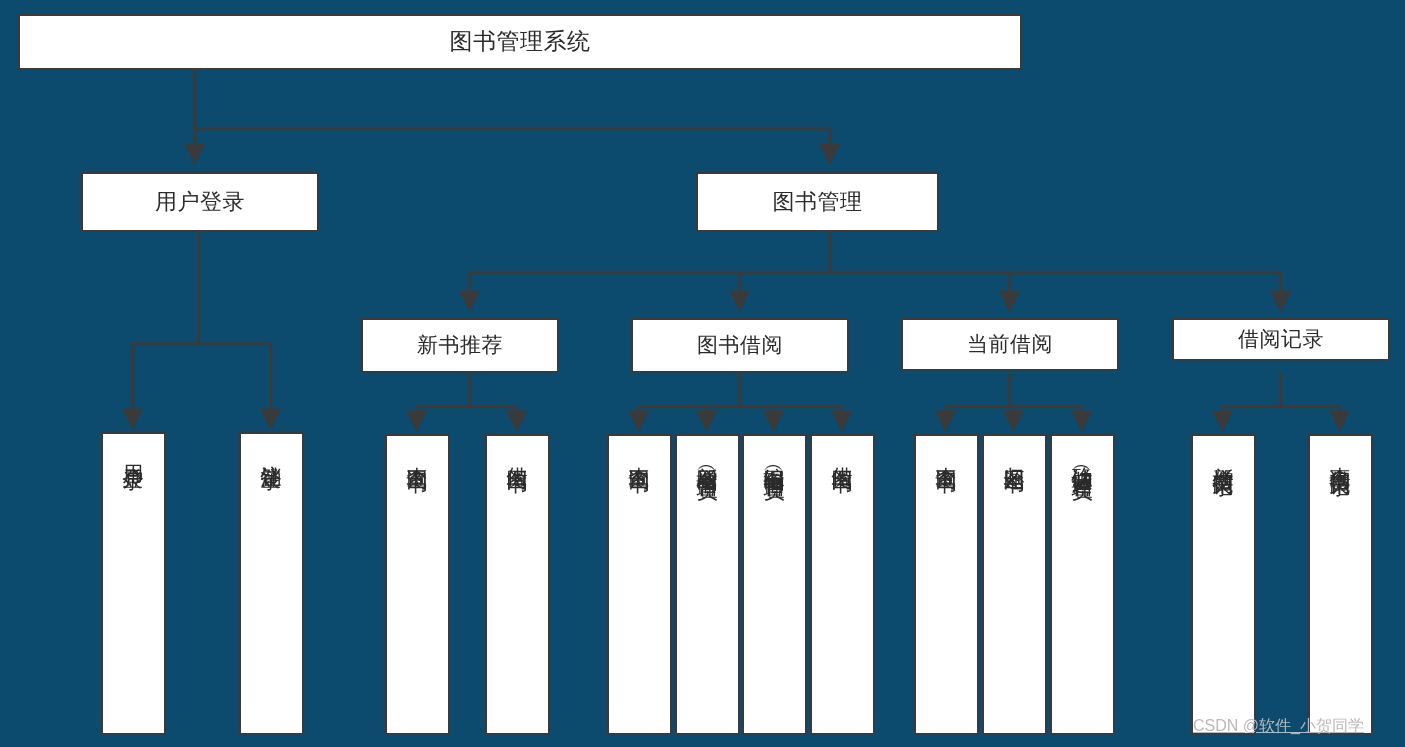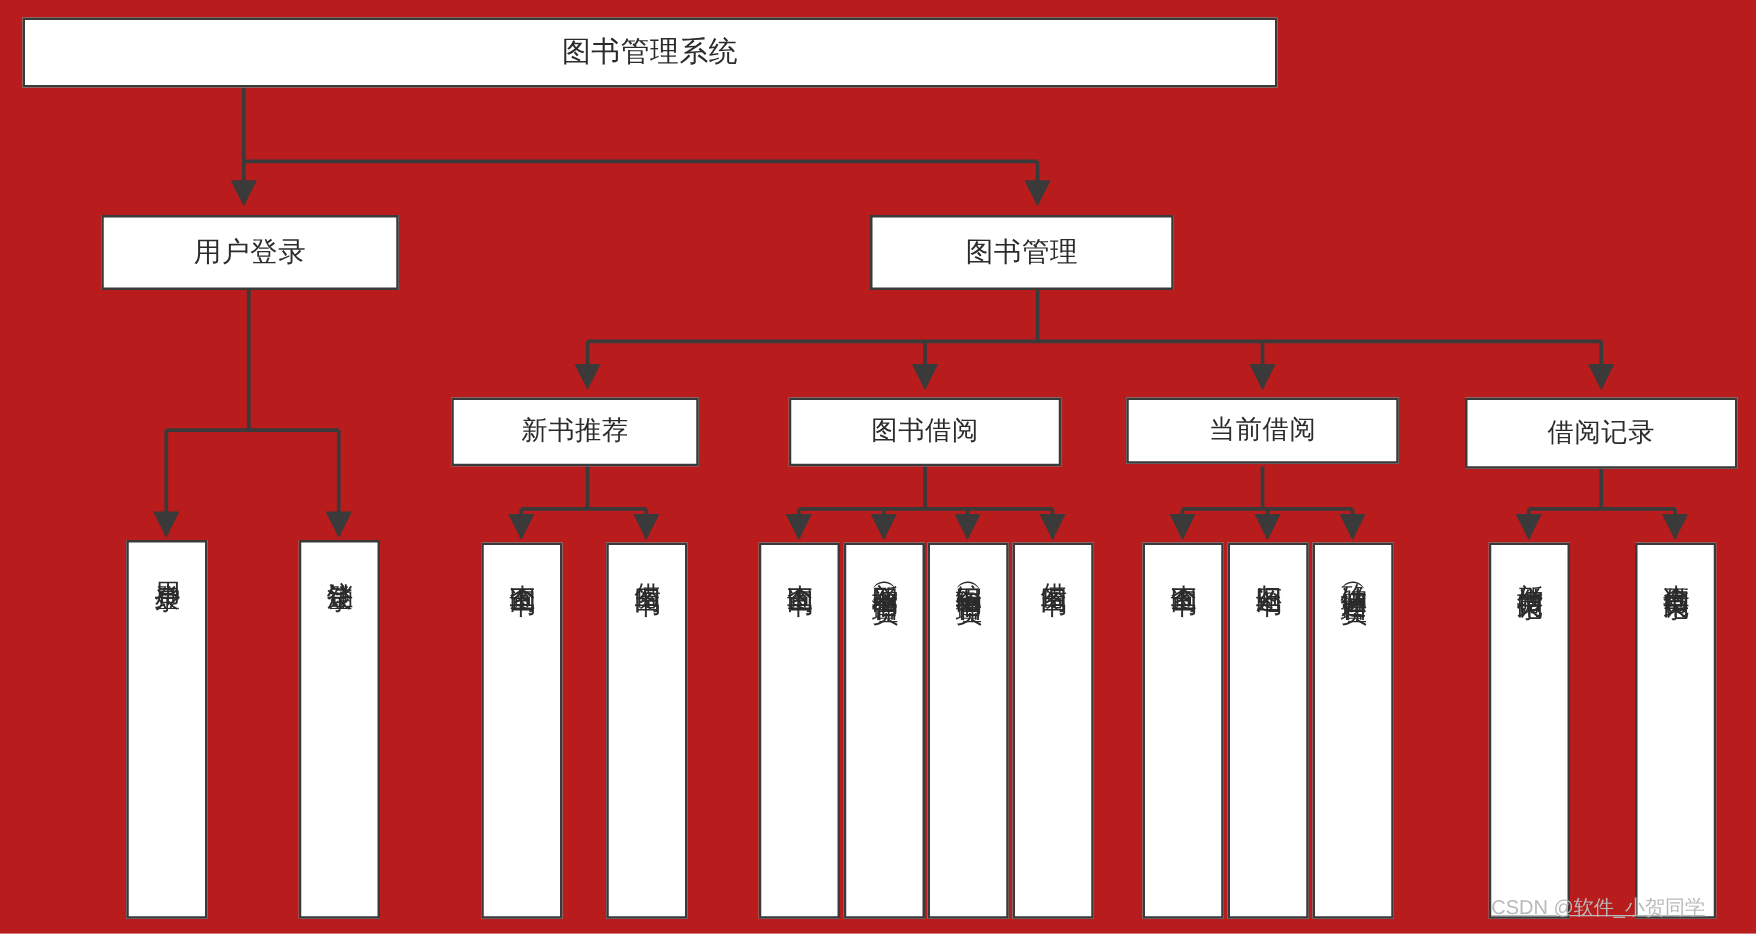--- a/index.html
+++ b/index.html
@@ -7,21 +7,21 @@
     padding: 0;
     background: #ffffff;
   }
   body {
     font-family: "Liberation Sans", "DejaVu Sans", sans-serif;
   }
   #diagram {
     position: relative;
     width: 1405px;
     height: 747px;
-    background: #b91c1c;
+    background: #0c4a6e;
     overflow: hidden;
   }
   #connectors {
     position: absolute;
     left: 0;
     top: 0;
     width: 1405px;
     height: 747px;
     pointer-events: none;
   }
@@ -146,21 +146,21 @@
 
   <div class="node tier-sub" style="left:361px; top:318px; width:198px; height:55px;">
     <span class="node-label">新书推荐</span>
   </div>
   <div class="node tier-sub" style="left:631px; top:318px; width:218px; height:55px;">
     <span class="node-label">图书借阅</span>
   </div>
   <div class="node tier-sub" style="left:901px; top:318px; width:218px; height:53px;">
     <span class="node-label">当前借阅</span>
   </div>
-  <div class="node tier-sub" style="left:1172px; top:318px; width:218px; height:57px;font-family:Liberation Serif, serif;">
+  <div class="node tier-sub" style="left:1172px; top:318px; width:218px; height:43px;">
     <span class="node-label">借阅记录</span>
   </div>
 
   <div class="node tier-leaf" style="left:101px; top:432px; width:65px; height:303px;">
     <span class="node-label">用户登录</span>
   </div>
   <div class="node tier-leaf" style="left:239px; top:432px; width:65px; height:303px;">
     <span class="node-label">注销登录</span>
   </div>
 

